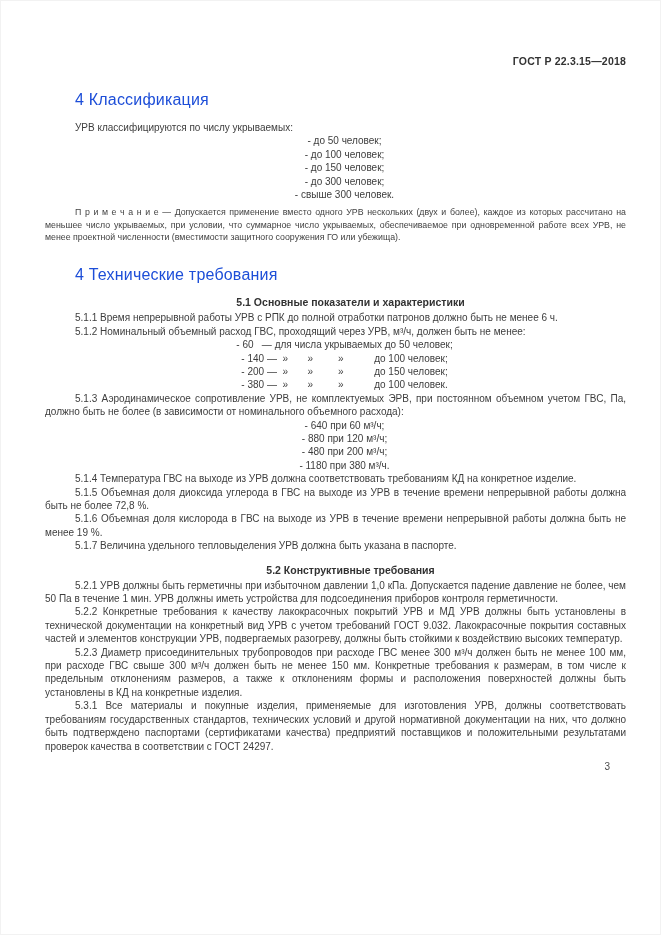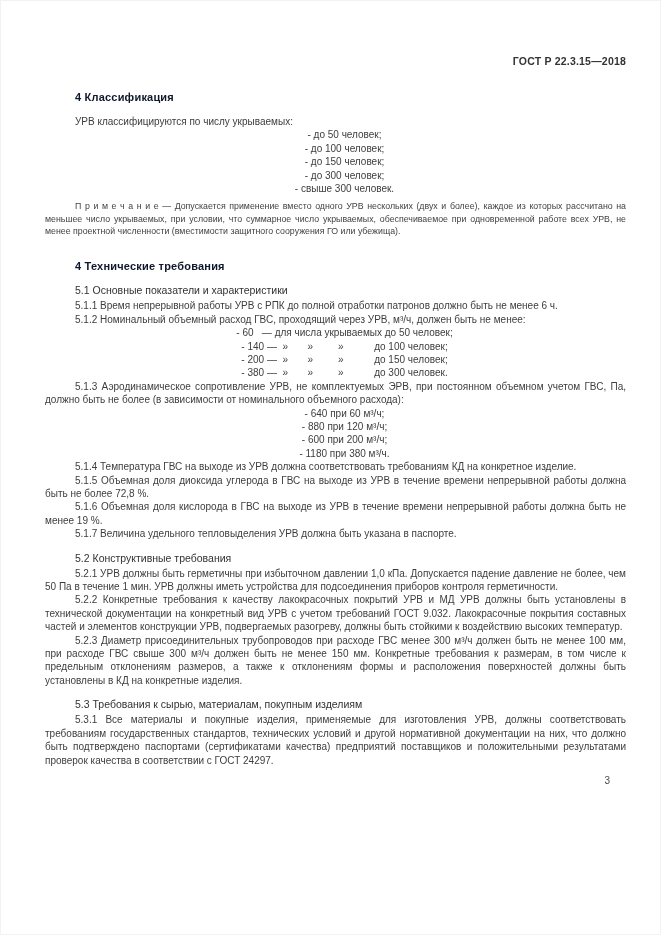--- a/index.html
+++ b/index.html
@@ -21,31 +21,32 @@
   }
   .doc-header {
     text-align: right;
     font-weight: bold;
     font-size: 10.5px;
     line-height: 13px;
     color: #333333;
     letter-spacing: 0.2px;
   }
   h1.sec-heading {
-    font-size: 11px;
-    font-weight: bold;
-    color: #0f172a;
+    font-size: 16px;
+    font-weight: normal;
+    color: #1d4ed8;
     margin: 23px 0 12px 30px;
     letter-spacing: 0.2px;
   }
   h2.sub-heading {
     font-size: 10.5px;
-    font-weight: normal;
+    font-weight: bold;
     color: #323232;
     margin: 11px 0 3px 30px;
+    text-align: center;
   }
   p.body {
     font-size: 10px;
     line-height: 13.4px;
     margin: 0;
     text-align: justify;
     text-indent: 30px;
   }
   .list {
     margin: 0;
@@ -100,42 +101,41 @@
 
   <h2 class="sub-heading">5.1 Основные показатели и характеристики</h2>
 
   <p class="body">5.1.1 Время непрерывной работы УРВ с РПК до полной отработки патронов должно быть не менее 6 ч.</p>
   <p class="body">5.1.2 Номинальный объемный расход ГВС, проходящий через УРВ, м³/ч, должен быть не менее:</p>
 
   <div class="list">
     <div class="list-item">- 60   — для числа укрываемых до 50 человек;</div>
     <div class="list-item">- 140 —  »       »         »           до 100 человек;</div>
     <div class="list-item">- 200 —  »       »         »           до 150 человек;</div>
-    <div class="list-item">- 380 —  »       »         »           до 300 человек.</div>
+    <div class="list-item">- 380 —  »       »         »           до 100 человек.</div>
   </div>
 
   <p class="body">5.1.3 Аэродинамическое сопротивление УРВ, не комплектуемых ЭРВ, при постоянном объемном учетом ГВС, Па, должно быть не более (в зависимости от номинального объемного расхода):</p>
 
   <div class="list">
     <div class="list-item">- 640 при 60 м³/ч;</div>
     <div class="list-item">- 880 при 120 м³/ч;</div>
-    <div class="list-item">- 600 при 200 м³/ч;</div>
+    <div class="list-item">- 480 при 200 м³/ч;</div>
     <div class="list-item">- 1180 при 380 м³/ч.</div>
   </div>
 
   <p class="body">5.1.4 Температура ГВС на выходе из УРВ должна соответствовать требованиям КД на конкретное изделие.</p>
   <p class="body">5.1.5 Объемная доля диоксида углерода в ГВС на выходе из УРВ в течение времени непрерывной работы должна быть не более 72,8 %.</p>
   <p class="body">5.1.6 Объемная доля кислорода в ГВС на выходе из УРВ в течение времени непрерывной работы должна быть не менее 19 %.</p>
   <p class="body">5.1.7 Величина удельного тепловыделения УРВ должна быть указана в паспорте.</p>
 
   <h2 class="sub-heading">5.2 Конструктивные требования</h2>
 
   <p class="body">5.2.1 УРВ должны быть герметичны при избыточном давлении 1,0 кПа. Допускается падение давление не более, чем 50 Па в течение 1 мин. УРВ должны иметь устройства для подсоединения приборов контроля герметичности.</p>
   <p class="body">5.2.2 Конкретные требования к качеству лакокрасочных покрытий УРВ и МД УРВ должны быть установлены в технической документации на конкретный вид УРВ с учетом требований ГОСТ 9.032. Лакокрасочные покрытия составных частей и элементов конструкции УРВ, подвергаемых разогреву, должны быть стойкими к воздействию высоких температур.</p>
   <p class="body">5.2.3 Диаметр присоединительных трубопроводов при расходе ГВС менее 300 м³/ч должен быть не менее 100 мм, при расходе ГВС свыше 300 м³/ч должен быть не менее 150 мм. Конкретные требования к размерам, в том числе к предельным отклонениям размеров, а также к отклонениям формы и расположения поверхностей должны быть установлены в КД на конкретные изделия.</p>
 
-  <h2 class="sub-heading">5.3 Требования к сырью, материалам, покупным изделиям</h2>
 
   <p class="body">5.3.1 Все материалы и покупные изделия, применяемые для изготовления УРВ, должны соответствовать требованиям государственных стандартов, технических условий и другой нормативной документации на них, что должно быть подтверждено паспортами (сертификатами качества) предприятий поставщиков и положительными результатами проверок качества в соответствии с ГОСТ 24297.</p>
 
   <div class="page-number">3</div>
 
 </div>
 
 </body></html>

